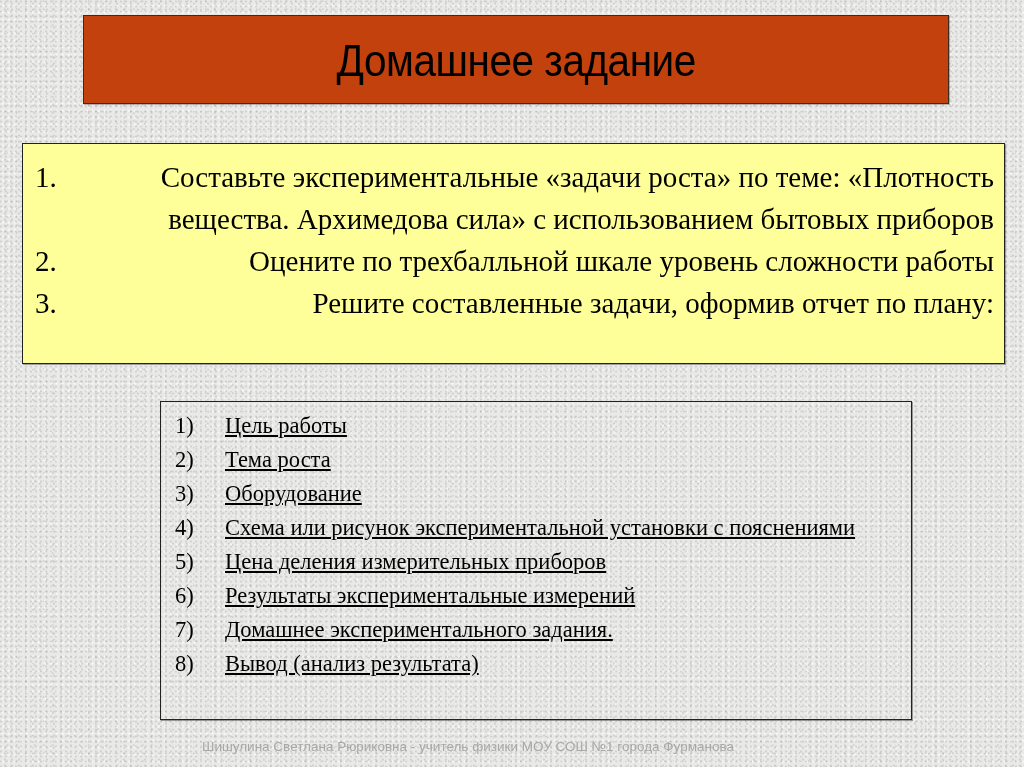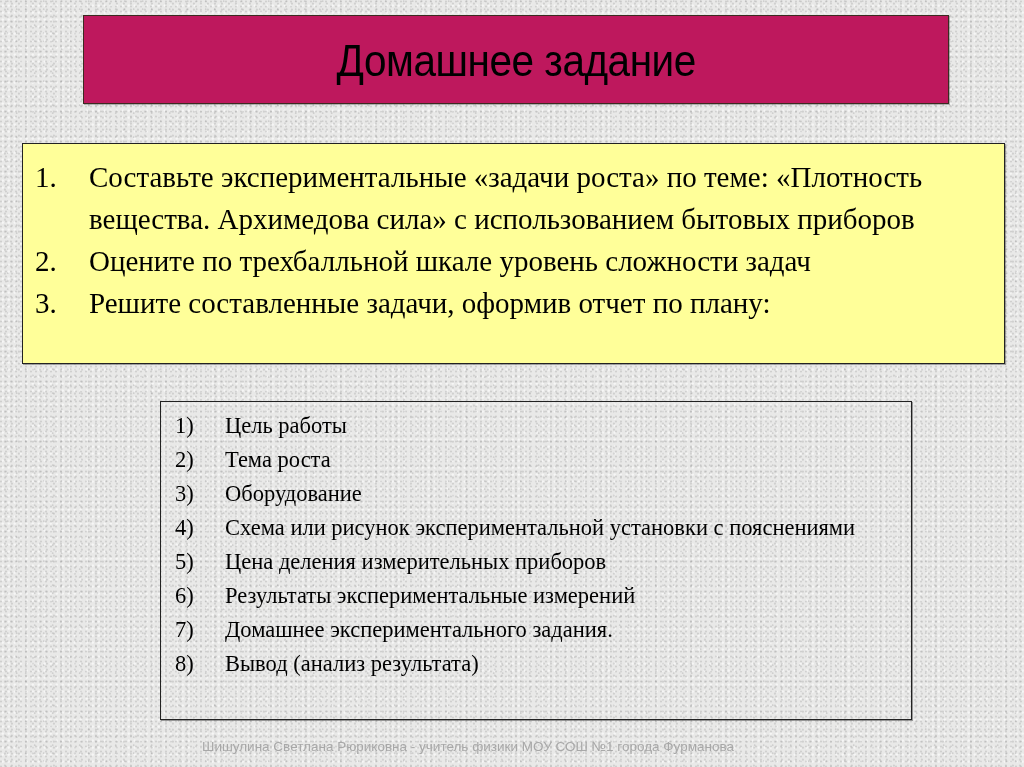--- a/index.html
+++ b/index.html
@@ -21,21 +21,21 @@
       font-family: "Liberation Serif", serif;
       color: #000;
     }
 
     .title-box {
       position: absolute;
       left: 83px;
       top: 15px;
       width: 864px;
       height: 87px;
-      background: #be185d;
+      background: #c2410c;
       border: 1.5px solid #3b2a20;
       box-shadow: 1px 1px 0 rgba(0,0,0,0.25);
       display: flex;
       align-items: center;
       justify-content: center;
     }
     .title-text {
       font-family: "Liberation Sans", sans-serif;
       font-size: 44px;
       letter-spacing: -0.5px;
@@ -65,20 +65,21 @@
     }
     .task-item {
       display: flex;
     }
     .task-num {
       width: 54px;
       flex: none;
     }
     .task-text {
       flex: 1;
+      text-align: right;
     }
 
     .plan-box {
       position: absolute;
       left: 160px;
       top: 401px;
       width: 752px;
       height: 319px;
       border: 1.5px solid #222;
       box-shadow: 1px 1px 0 rgba(0,0,0,0.35);
@@ -94,20 +95,21 @@
     }
     .plan-item {
       display: flex;
     }
     .plan-num {
       width: 50px;
       flex: none;
     }
     .plan-text {
       flex: 1;
+      text-decoration: underline;
     }
 
     .footer {
       position: absolute;
       left: 0;
       top: 739px;
       width: 936px;
       text-align: center;
       font-family: "Liberation Sans", sans-serif;
       font-size: 13.5px;
@@ -122,21 +124,21 @@
 </div>
 
 <div class="tasks-box">
   <ol class="tasks-list">
     <li class="task-item">
       <span class="task-num">1.</span>
       <span class="task-text">Составьте  экспериментальные «задачи роста» по теме: «Плотность вещества. Архимедова сила» с использованием бытовых приборов</span>
     </li>
     <li class="task-item">
       <span class="task-num">2.</span>
-      <span class="task-text">Оцените по трехбалльной шкале уровень сложности задач</span>
+      <span class="task-text">Оцените по трехбалльной шкале уровень сложности работы</span>
     </li>
     <li class="task-item">
       <span class="task-num">3.</span>
       <span class="task-text">Решите составленные задачи, оформив отчет по плану:</span>
     </li>
   </ol>
 </div>
 
 <div class="plan-box">
   <ol class="plan-list">

